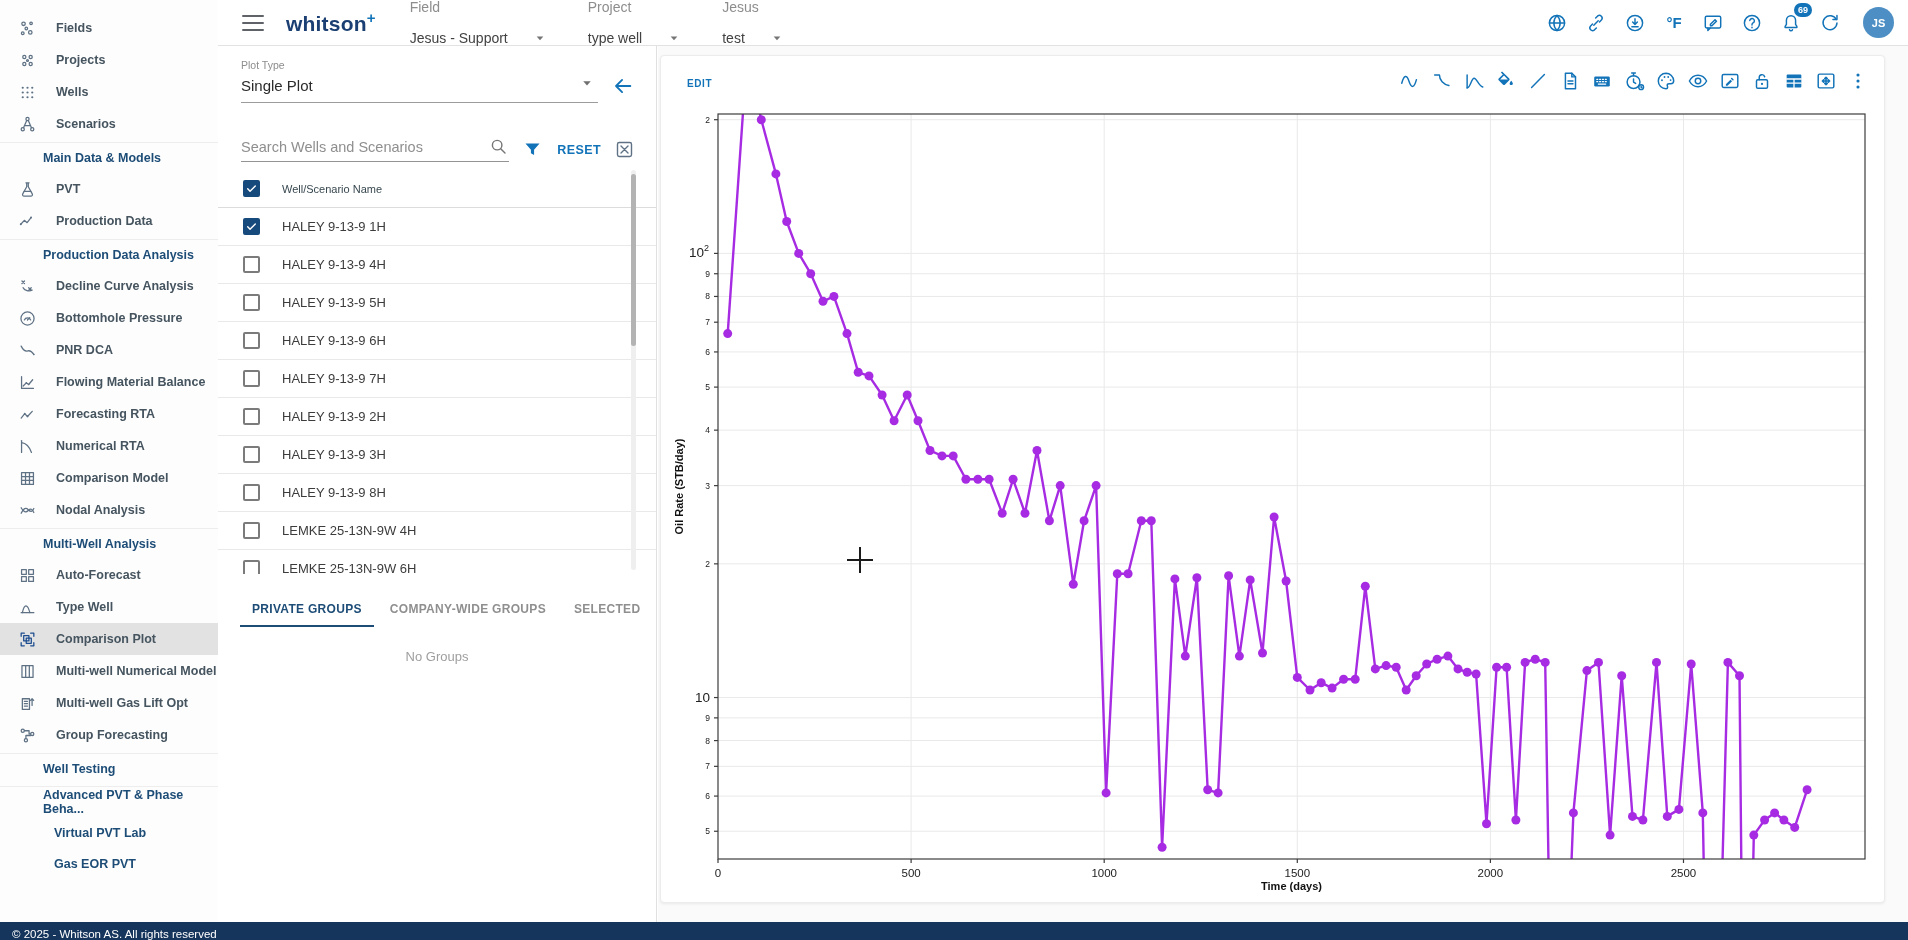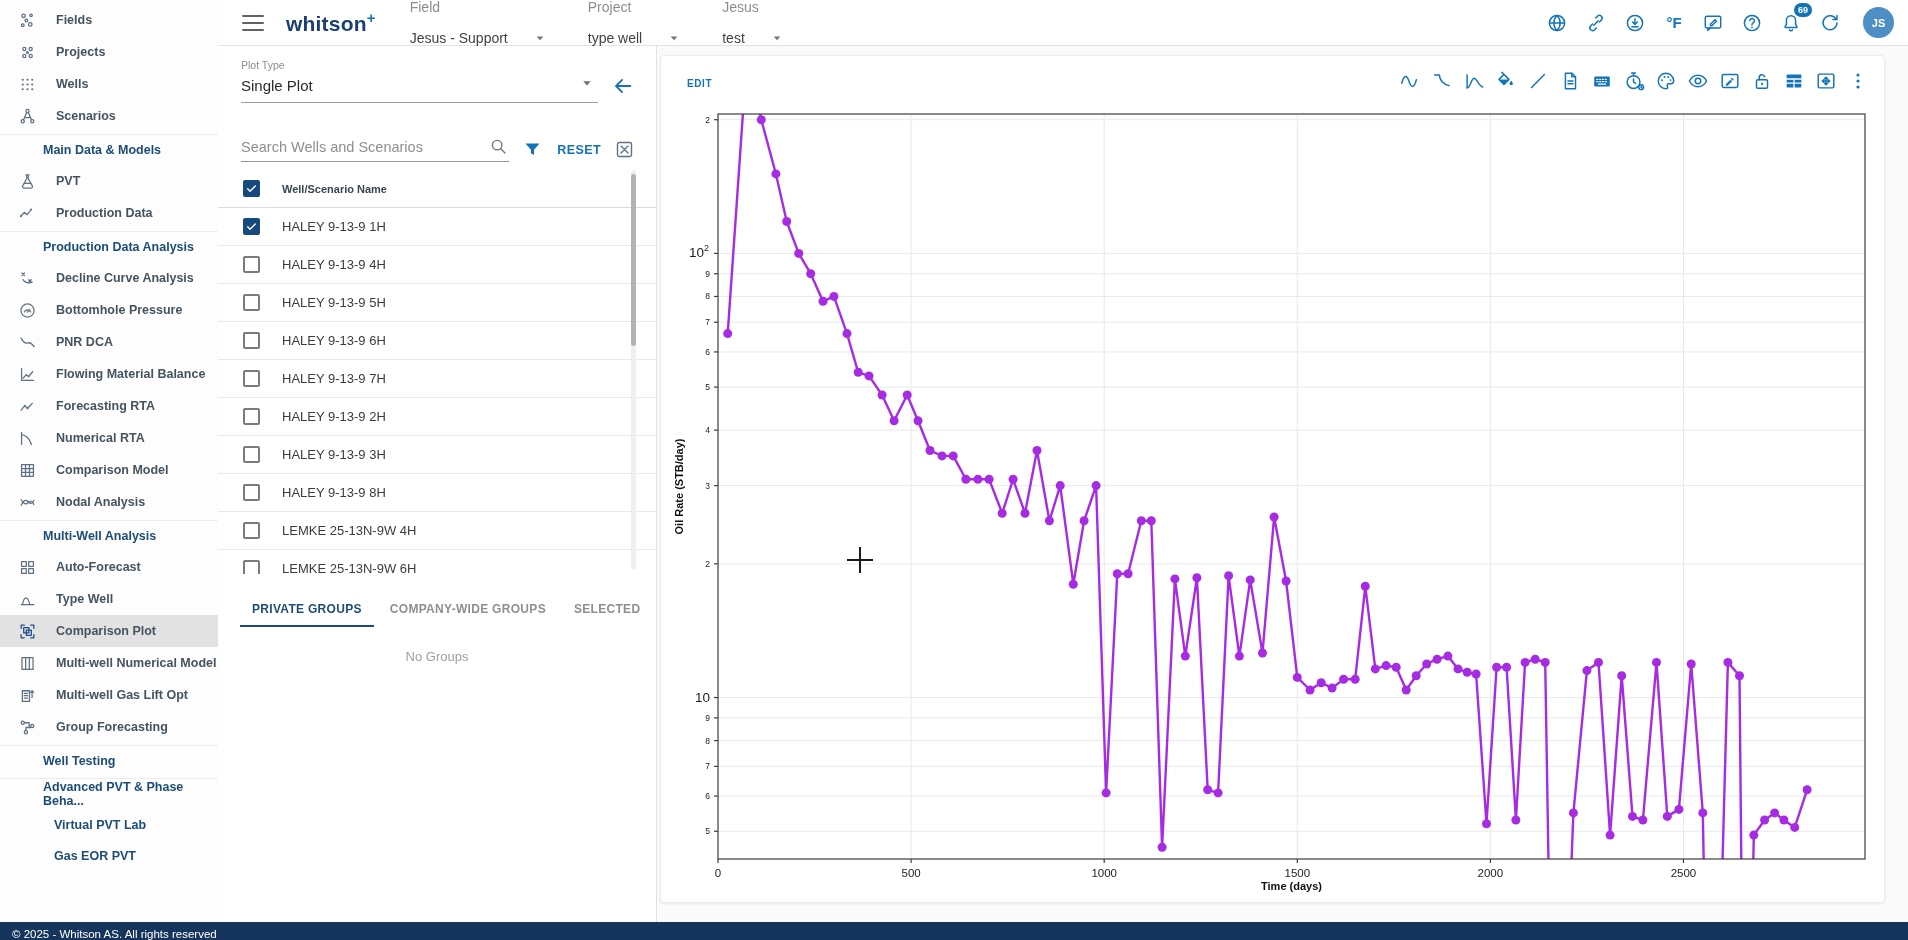--- a/index.html
+++ b/index.html
@@ -22,21 +22,21 @@
   .hic { position:relative; width:24px; height:24px; display:flex; align-items:center; justify-content:center; color:#1273b8; cursor:pointer; }
   .hic svg { width:22px; height:22px; }
   .degf { font-size:15px; font-weight:bold; color:#1273b8; }
   .badge { position:absolute; top:-8px; right:-9px; background:#1273b8; color:#fff; font-size:9px;
            font-weight:bold; border-radius:9px; padding:2px 4px; min-width:17px; text-align:center; }
   .avatar { width:31px; height:31px; border-radius:50%; background:#4d8fc4; color:#fff; font-size:11px;
             font-weight:bold; display:flex; align-items:center; justify-content:center; margin-left:6px; cursor:pointer; }
 
   
   .sidebar { position:absolute; left:0; top:0; width:252px; bottom:18px; background:#fdfdfd;
-             border-right:1px solid #e0e0e0; overflow:hidden; padding-top:4px; }
+             border-right:1px solid #e0e0e0; overflow:hidden; padding-top:12px; }
   .nav-item { display:flex; align-items:center; height:32px; padding-left:17px; gap:19px; cursor:pointer; }
   .nav-item .nic { width:20px; height:20px; flex:0 0 20px; display:flex; align-items:center; justify-content:center; }
   .nav-item .nic svg { width:19px; height:19px; }
   .nav-item .nlbl { font-size:12.5px; font-weight:bold; color:#45545f; }
   .nav-item.active { background:#e2e2e2; }
   .sec-hdr { display:flex; align-items:center; justify-content:space-between; height:31px;
              padding:0 14px 0 11px; border-top:1px solid #ededed; margin-top:2px; cursor:pointer; }
   .sec-hdr .shl { font-size:12.5px; font-weight:bold; color:#1d4d77;margin-left:32px; }
   .sec-hdr svg { width:14px; height:14px; }
   .sec-hdr.sub { border-top:none; padding-left:22px; margin-top:0; }
@@ -62,21 +62,21 @@
   .fic svg { width:21px; height:21px; }
   .reset { font-size:12.5px; font-weight:bold; color:#1273b8; letter-spacing:.4px; cursor:pointer; }
   .well-list { margin:8px 0 0 0; height:404px; overflow:hidden; position:relative; }
   .wrow { display:flex; align-items:center; height:38px; gap:22px; padding-left:25px;
           border-bottom:1px solid #e9e9e9; cursor:pointer; }
   .wrow.hdr { border-bottom:1px solid #dcdcdc; }
   .cbox { width:17px; height:17px; border:2px solid #7b7b7b; border-radius:2px; background:#fff; flex:0 0 17px; }
   .cbox.on { border-color:#174a7c; background:#174a7c; display:flex; align-items:center; justify-content:center; }
   .cbox.on svg { width:13px; height:13px; }
   .wname { font-size:13px; color:#3c3c3c; }
-  .wrow.hdr .wname { font-size:11px; font-weight:bold; color:#37474f; }
+  .wrow.hdr .wname { font-size:11px; font-weight:normal; color:#37474f; }
   .vtrack { position:absolute; right:20px; top:0; width:5px; height:400px; background:#efefef; border-radius:3px; }
   .vthumb { position:absolute; right:20px; top:4px; width:5px; height:172px; background:#b3b3b3; border-radius:3px; cursor:grab; }
   .tabs { display:flex; align-items:flex-end; gap:4px; margin:20px 0 0 22px; }
   .tab { font-size:12px; font-weight:bold; letter-spacing:.3px; color:#8f8f8f; padding:8px 12px 9px 12px;
          border-bottom:2px solid transparent; cursor:pointer; white-space:nowrap; }
   .tab.active { color:#1d4d77; border-bottom-color:#1d4d77; }
   .nogroups { text-align:center; font-size:13px; color:#9e9e9e; margin-top:22px; }
 
   
   .main { position:absolute; left:658px; top:46px; right:0; bottom:18px; background:#fafafa; }

